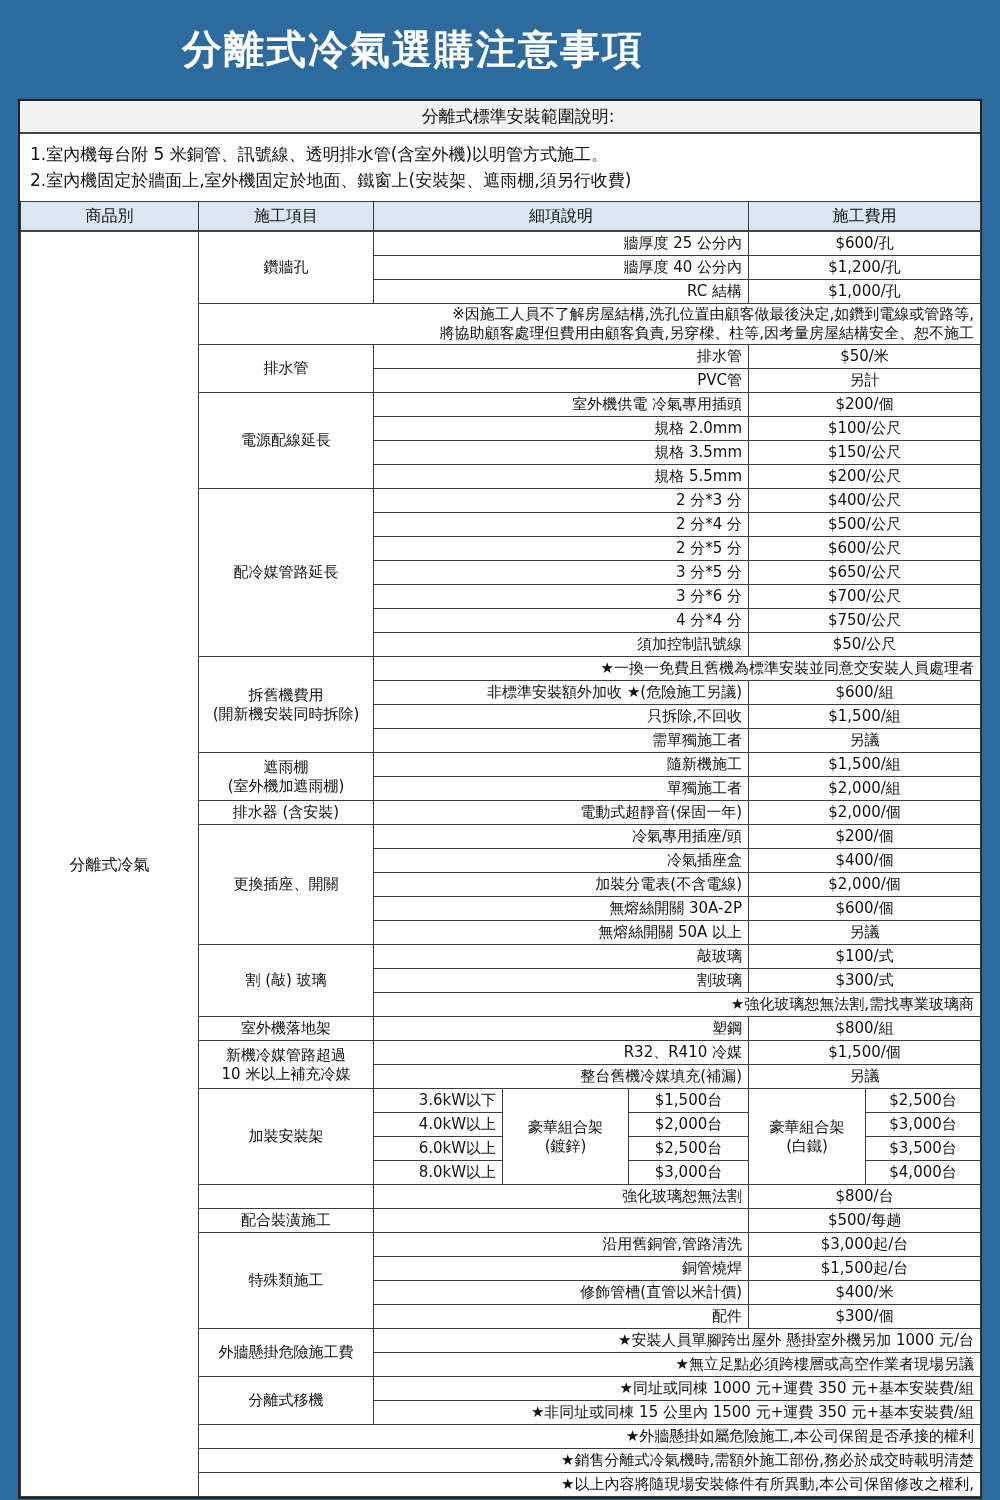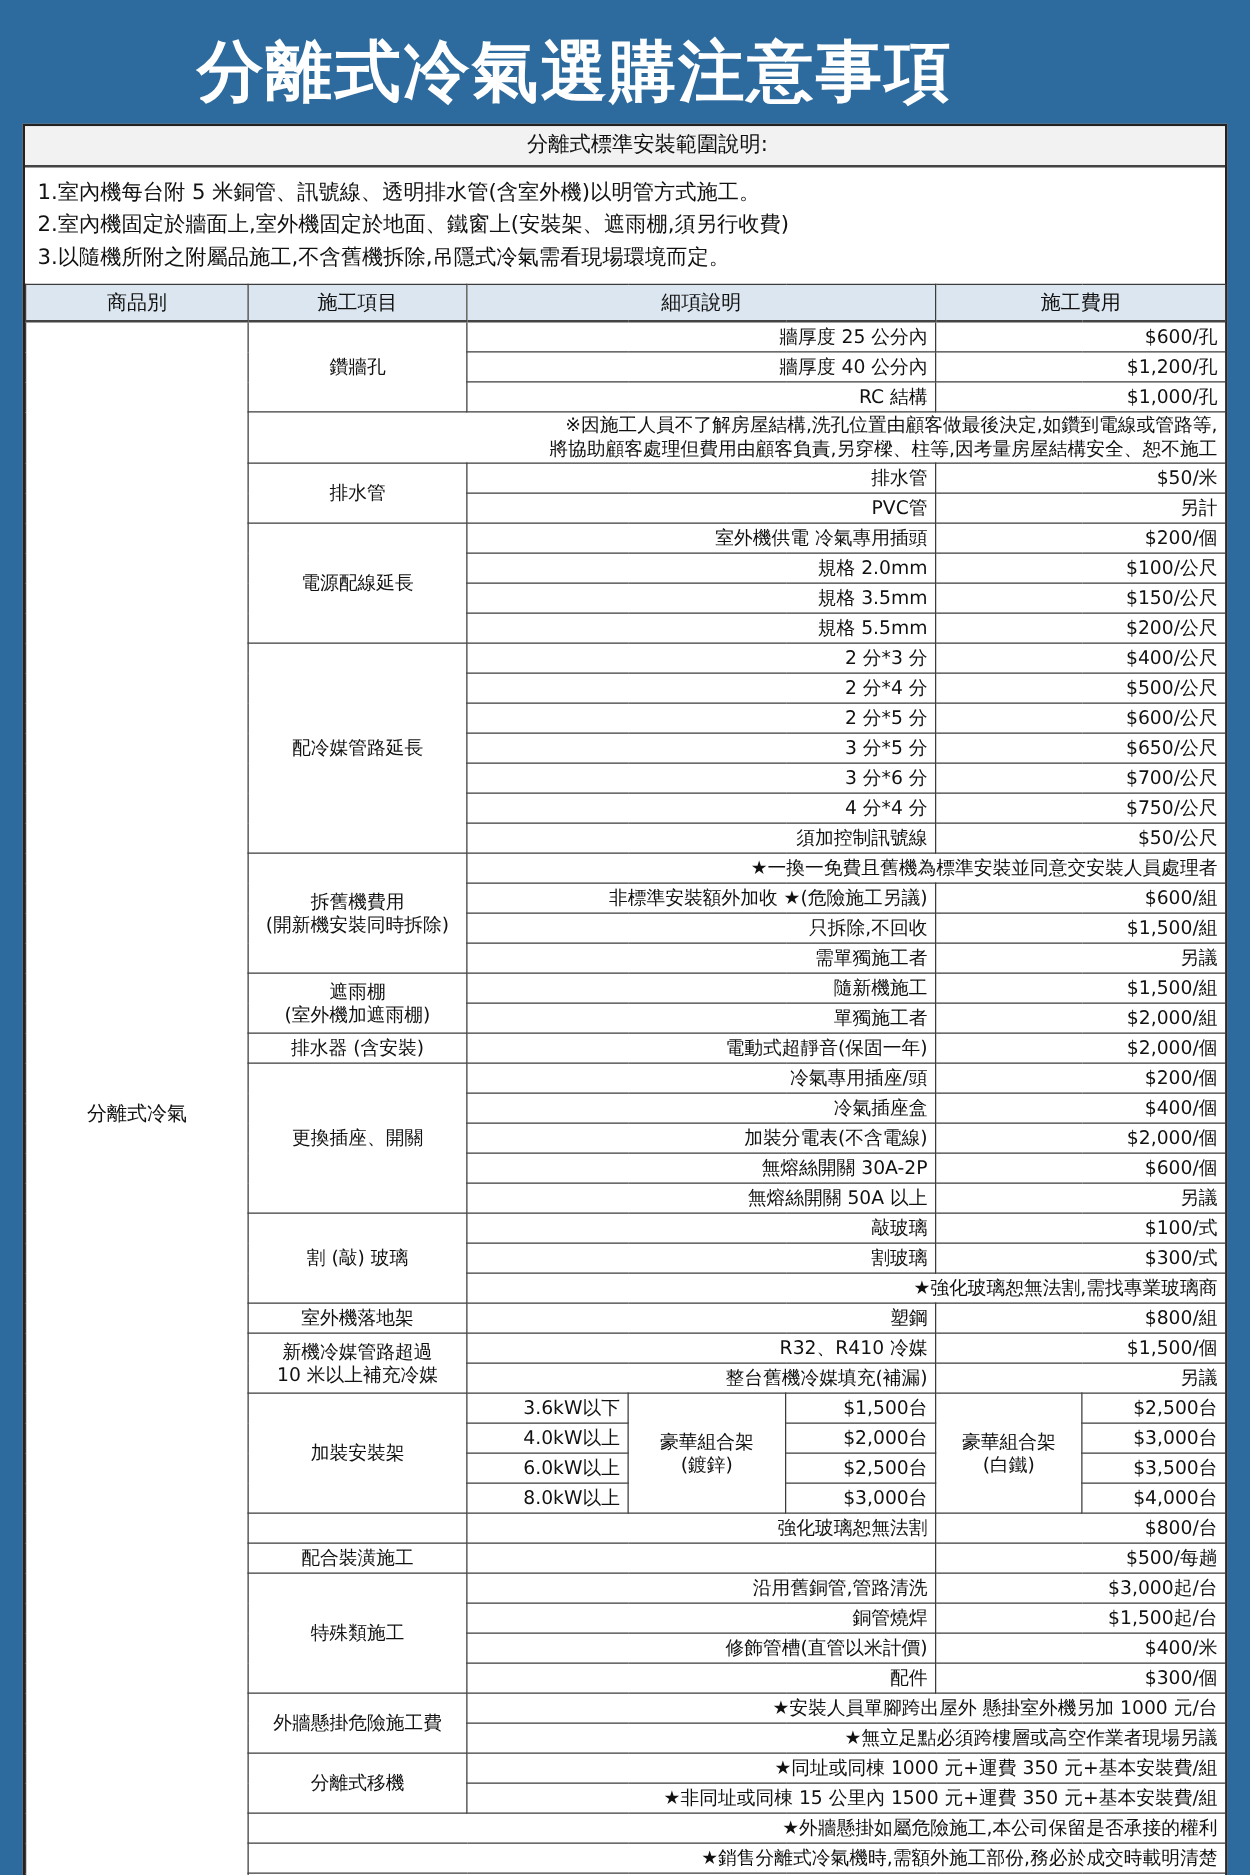--- a/index.html
+++ b/index.html
@@ -6,23 +6,22 @@
   body{
     width:1000px;height:1500px;
     position:relative;
     background:#2d6b9e;
     font-family:"DejaVu Sans","Liberation Sans",sans-serif;
     color:#111;
   }
   .page-title{
     position:absolute;top:22px;left:0;width:826px;
     text-align:center;
-    font-size:53px;font-weight:700;color:#ffffff;
+    font-size:40px;font-weight:700;color:#ffffff;
     letter-spacing:2px;
-    padding-left:47px;
   }
   .panel{
     position:absolute;left:18px;top:99px;width:964px;
     background:#ffffff;
     border:2px solid #222;
     box-sizing:border-box;
   }
   .scope-heading{
     height:31px;line-height:31px;
     background:#f2f2f2;
@@ -54,36 +53,35 @@
     height:26px;
     border-bottom:2px solid #444;
     font-size:16px;
   }
   table.fees td{
     height:21px;
     line-height:19px;
   }
   td.item{text-align:center;}
   td.desc{text-align:right;padding-left:8px;}
-  td.fee{text-align:right;}
+  td.fee{text-align:center;}
   td.product{text-align:center;font-size:16px;}
   td.thick{border-top:3px solid #9a9a9a;}
   td.note{line-height:20px;}
 </style>
 </head>
 <body>
 
 <div class="page-title">分離式冷氣選購注意事項</div>
 
 <div class="panel">
   <div class="scope-heading">分離式標準安裝範圍說明:</div>
   <div class="notes">
     <div class="note-line">1.室內機每台附 5 米銅管、訊號線、透明排水管(含室外機)以明管方式施工。</div>
     <div class="note-line">2.室內機固定於牆面上,室外機固定於地面、鐵窗上(安裝架、遮雨棚,須另行收費)</div>
-    <div class="note-line">3.以隨機所附之附屬品施工,不含舊機拆除,吊隱式冷氣需看現場環境而定。</div>
   </div>
   <table class="fees">
     <colgroup>
       <col style="width:178px">
         <col style="width:175px">
       <col style="width:129px">
         <col style="width:126px">
         <col style="width:120px">
       <col style="width:117px">
         <col style="width:115px">

